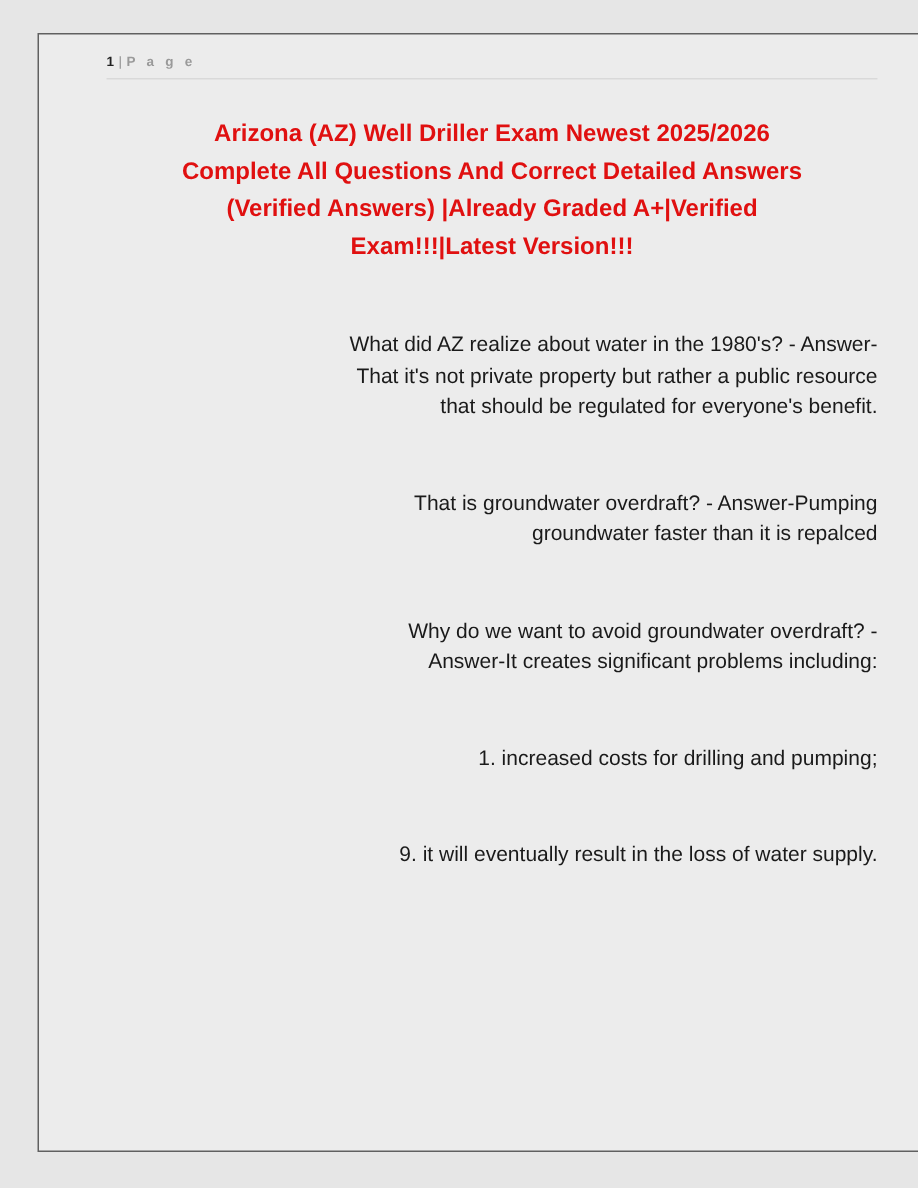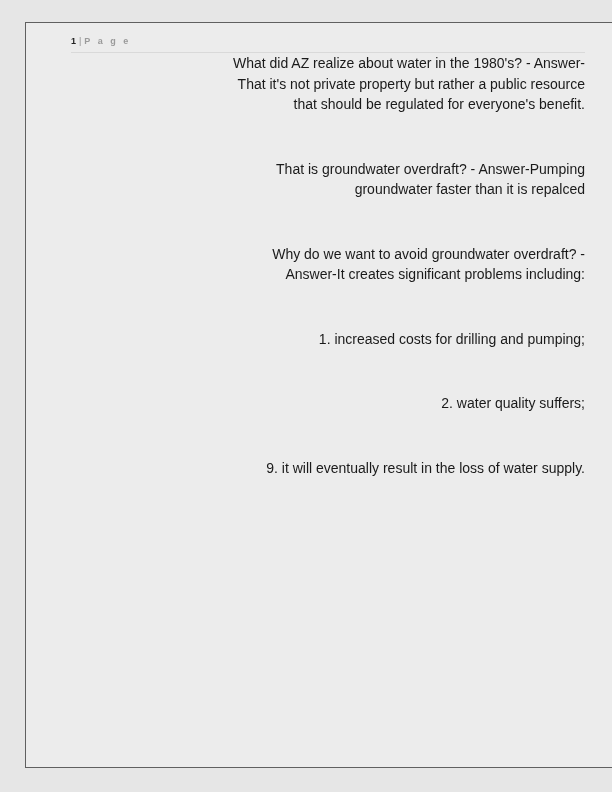--- a/index.html
+++ b/index.html
@@ -63,26 +63,29 @@
 </head>
 <body>
 
 <div class="page">
   <div class="content">
 
     <div class="page-header">
       <span class="num">1</span><span class="sep">|</span><span class="lbl">P a g e</span>
     </div>
 
+    <div class="doc-title" style="color: rgb(224, 16, 16);">Arizona (AZ) Well Driller Exam Newest 2025/2026
+Complete All Questions And Correct Detailed Answers
+(Verified Answers) |Already Graded A+|Verified
+Exam!!!|Latest Version!!!</div>
 
     <p class="para">What did AZ realize about water in the 1980's? - Answer-
 That it's not private property but rather a public resource
 that should be regulated for everyone's benefit.</p>
     <p class="para">That is groundwater overdraft? - Answer-Pumping
 groundwater faster than it is repalced</p>
     <p class="para">Why do we want to avoid groundwater overdraft? -
 Answer-It creates significant problems including:</p>
     <p class="para">1. increased costs for drilling and pumping;</p>
-    <p class="para">2. water quality suffers;</p>
     <p class="para">9. it will eventually result in the loss of water supply.</p>
 
   </div>
 </div>
 
 </body></html>

